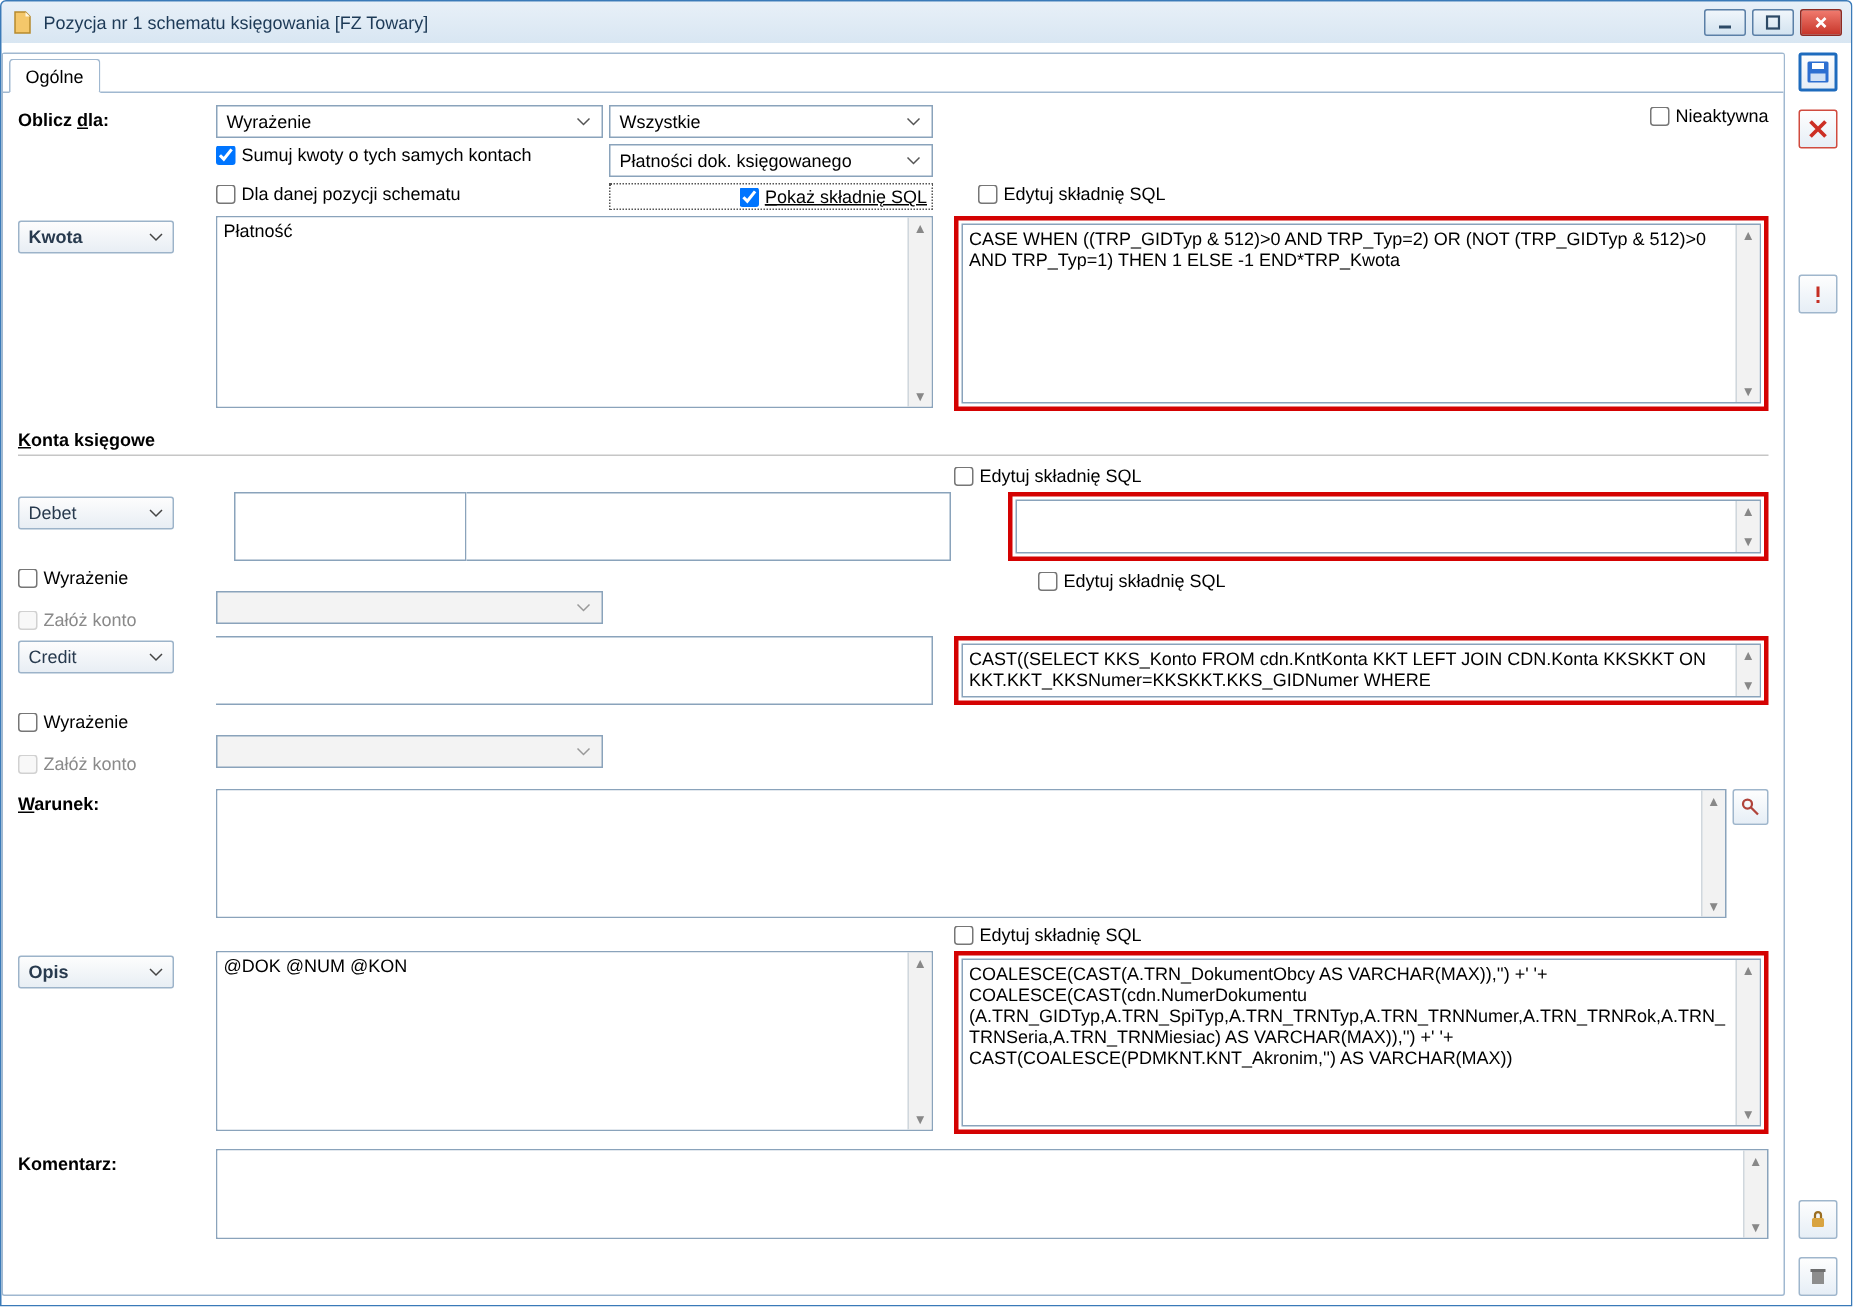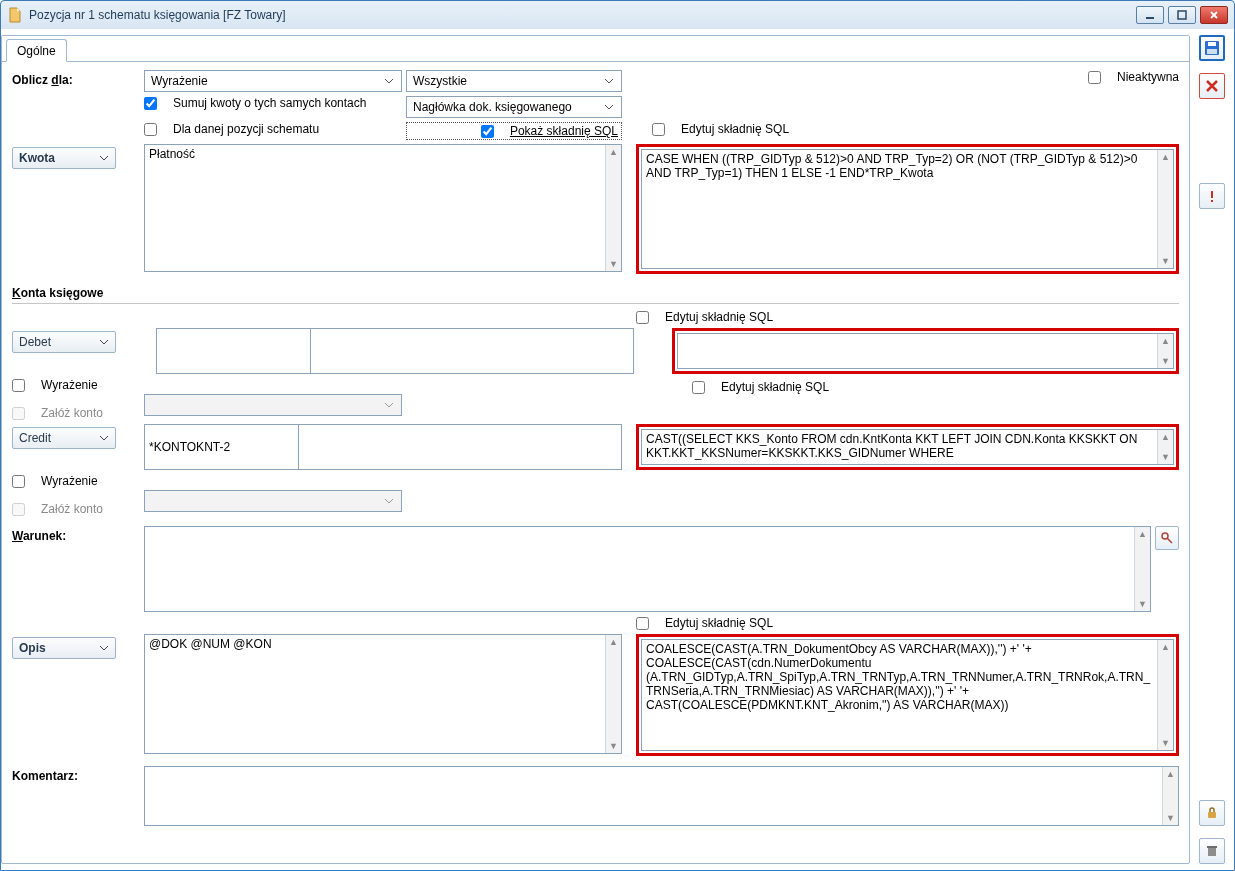--- a/index.html
+++ b/index.html
@@ -17,21 +17,21 @@
   .tabstrip { height: 26px; background: #fff; border-bottom: 1px solid #a0b8d0; display: flex; align-items: flex-end; padding-left: 4px; }
   .tab { border: 1px solid #a0b8d0; border-bottom: 1px solid #fff; background: #fff; padding: 4px 10px 3px; border-radius: 3px 3px 0 0; position: relative; top: 1px; }
   .content { padding: 8px 10px 8px 10px; }
   .row { display: flex; align-items: flex-start; margin-bottom: 4px; }
   .lbl-col { width: 132px; padding-top: 3px; }
   .label-btn { display: flex; align-items: center; justify-content: space-between; width: 104px; height: 22px; border: 1px solid #9cb3c9; background: linear-gradient(to bottom, #fdfdfd, #e8eef4); padding: 0 6px; color: #283a4e; border-radius: 2px; cursor: default; }
   .chev { width: 10px; height: 10px; }
   .combo { height: 22px; border: 1px solid #8aa3bb; background: #fff; display: flex; align-items: center; padding: 0 4px 0 6px; justify-content: space-between; }
   .combo.disabled { background: #f3f3f3; color: #8a8a8a; }
   .combo-arrow { width: 16px; height: 16px; }
-  .chk { display: flex; align-items: center; gap: 16px; }
+  .chk { display: flex; align-items: center; gap: 4px; }
   .chk input { margin: 0; }
   .chk.disabled { color: #8a8a8a; }
   .txt, textarea.txt { border: 1px solid #8aa3bb; background: #fff; padding: 2px 4px; width: 100%; resize: none; font-family: inherit; }
   textarea.ro { background: #fff; overflow: auto; }
   .red-box { border: 3px solid #d40202; padding: 2px; }
   .sep-u { text-decoration: underline; }
   .side-btn { width: 26px; height: 26px; border: 1px solid #9fb6cc; border-radius: 2px; background: linear-gradient(to bottom,#fefefe,#e6eef6); display: flex; align-items: center; justify-content: center; cursor: pointer; }
   .side-btn.primary { border: 2px solid #1e6bbd; }
   .side-gap { flex: 1; }
   .scroll-stub { width: 16px; display: flex; flex-direction: column; justify-content: space-between; background: #f2f2f2; border-left: 1px solid #d0d7dd; }
@@ -109,21 +109,21 @@
           <div class="lbl-col"></div>
           <div style="width:258px;">
             <label class="chk">
                 <input type="checkbox" checked="" style="">
                 <span>Sumuj kwoty o tych samych kontach</span>
               </label>
           </div>
           <div style="width:4px;"></div>
           <div style="width:216px;">
             <div class="combo">
-              <span>Nagłówka dok. księgowanego</span>
+              <span>Płatności dok. księgowanego</span>
               <svg class="combo-arrow" viewBox="0 0 16 16">
                   <path d="M4 6l4 4 4-4" fill="none" stroke="#555"></path>
                 </svg>
             </div>
           </div>
         </div>
 
         <div class="row">
           <div class="lbl-col"></div>
           <div style="width:258px;">
@@ -249,21 +249,20 @@
         <div class="row" style="align-items:stretch;">
           <div class="lbl-col">
             <div class="label-btn">
               <span>Credit</span>
               <svg class="chev" viewBox="0 0 10 10">
                   <path d="M1 3l4 4 4-4" fill="none" stroke="#444"></path>
                 </svg>
             </div>
           </div>
           <div style="display:flex; width:478px; gap:0;">
-            <input class="txt" style="width: 155px;" value="*KONTOKNT-2">
             <input class="txt" style="flex: 1 1 0%; border-left: none;" value="">
           </div>
           <div style="width:14px;"></div>
           <div class="flex1">
             <div class="red-box">
               <div class="ta-wrap" style="height:36px;">
                 <textarea class="ro" readonly="" style="">CAST((SELECT KKS_Konto FROM cdn.KntKonta KKT LEFT JOIN CDN.Konta KKSKKT ON KKT.KKT_KKSNumer=KKSKKT.KKS_GIDNumer WHERE</textarea>
                 <div class="scroll-stub">
                     <span>▲</span>
                     <span>▼</span>

